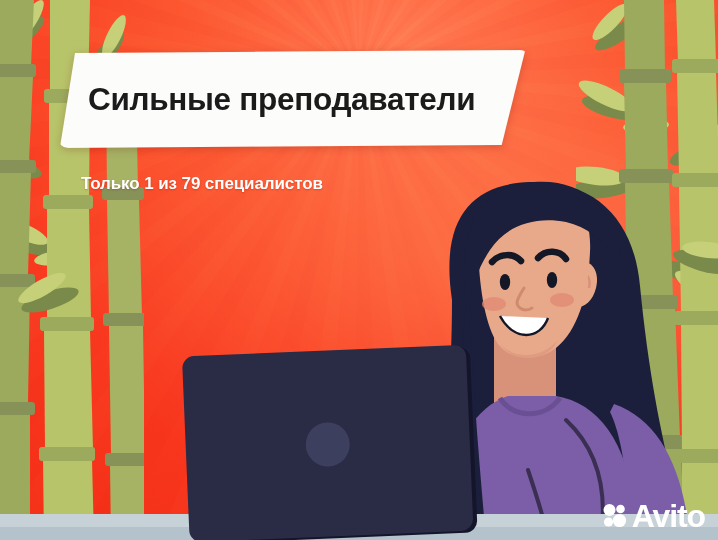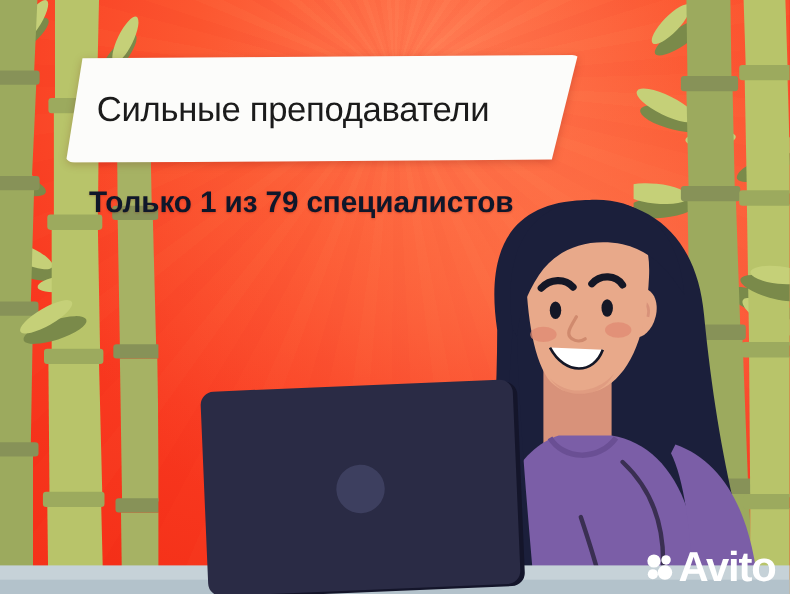--- a/index.html
+++ b/index.html
@@ -60,33 +60,33 @@
     background:#FCFCFA;
     clip-path:polygon(3.6% 3%, 99% 0%, 94% 97%, 0.4% 100%);
     border-radius:10px;
   }
   .headline-text {
     position:absolute;
     left:0; right:0; top:0; bottom:0;
     display:flex; align-items:center;
     padding-left:30px;
     font-size:31.5px;
-    font-weight:normal;
+    font-weight:bold;
     letter-spacing:-0.3px;
     color:#1B1B1B;
     white-space:nowrap;
   }
 
   
   .subtitle {
     position:absolute;
     left:81px; top:166px;
     width:420px;
-    color:#0f172a;
-    font-size:27px;
+    color:#ffffff;
+    font-size:17px;
     font-weight:bold;
     line-height:36px;
     letter-spacing:-0.1px;
     text-shadow:0 1px 2px rgba(120,10,0,.28);
   }
   .subtitle .hl { font-weight:bold; }
 
   
   .character { position:absolute; left:0; top:0; width:718px; height:540px; }
 
@@ -107,21 +107,21 @@
 
   
   .avito-logo {
     position:absolute;
     right:13px; bottom:8px;
     display:flex; align-items:center; gap:4px;
     height:32px;
   }
   .avito-wordmark {
     color:#FFFFFF;
-    font-size:38px;
+    font-size:32px;
     font-weight:bold;
     letter-spacing:-1.1px;
     line-height:1;
   }
 </style>
 </head>
 <body>
 
 <div id="ad-banner">
 

